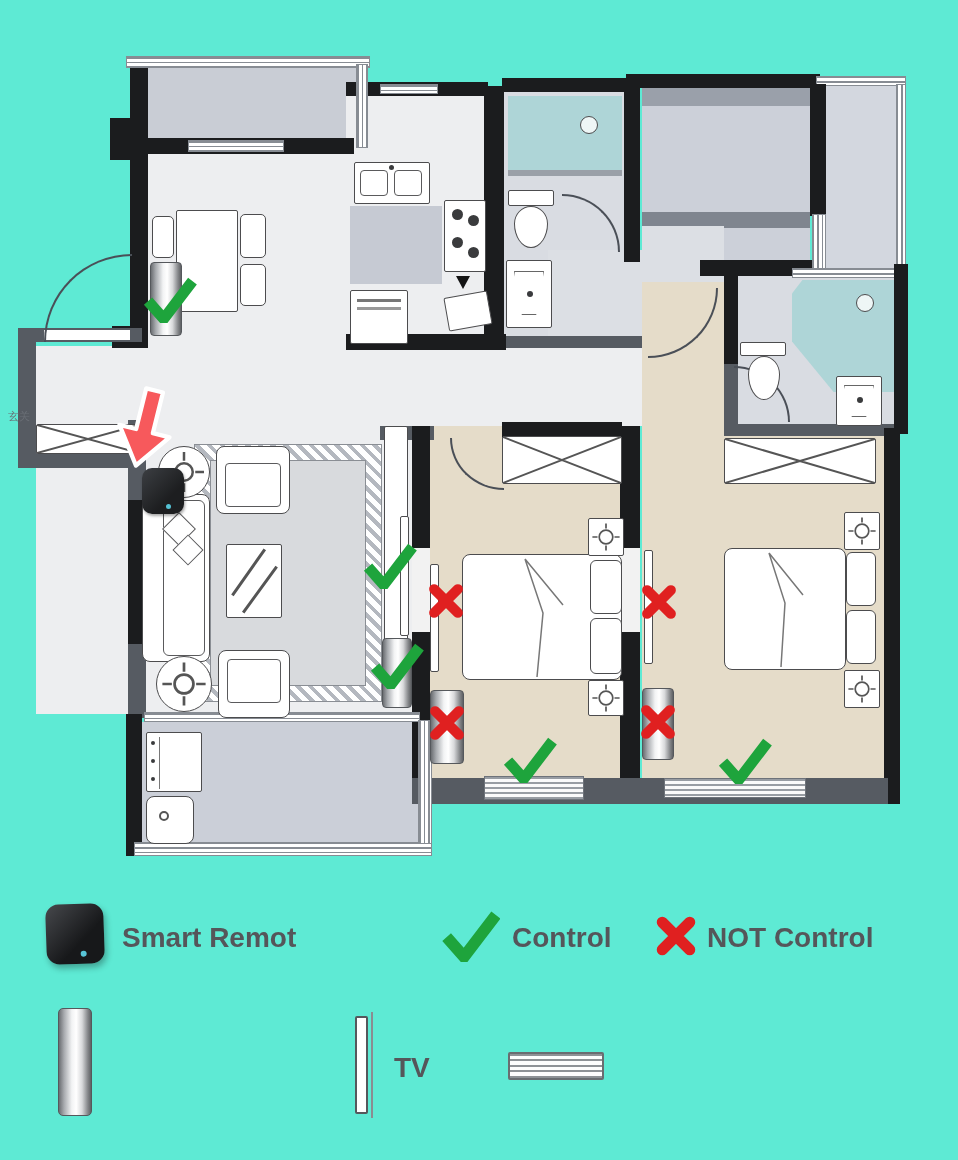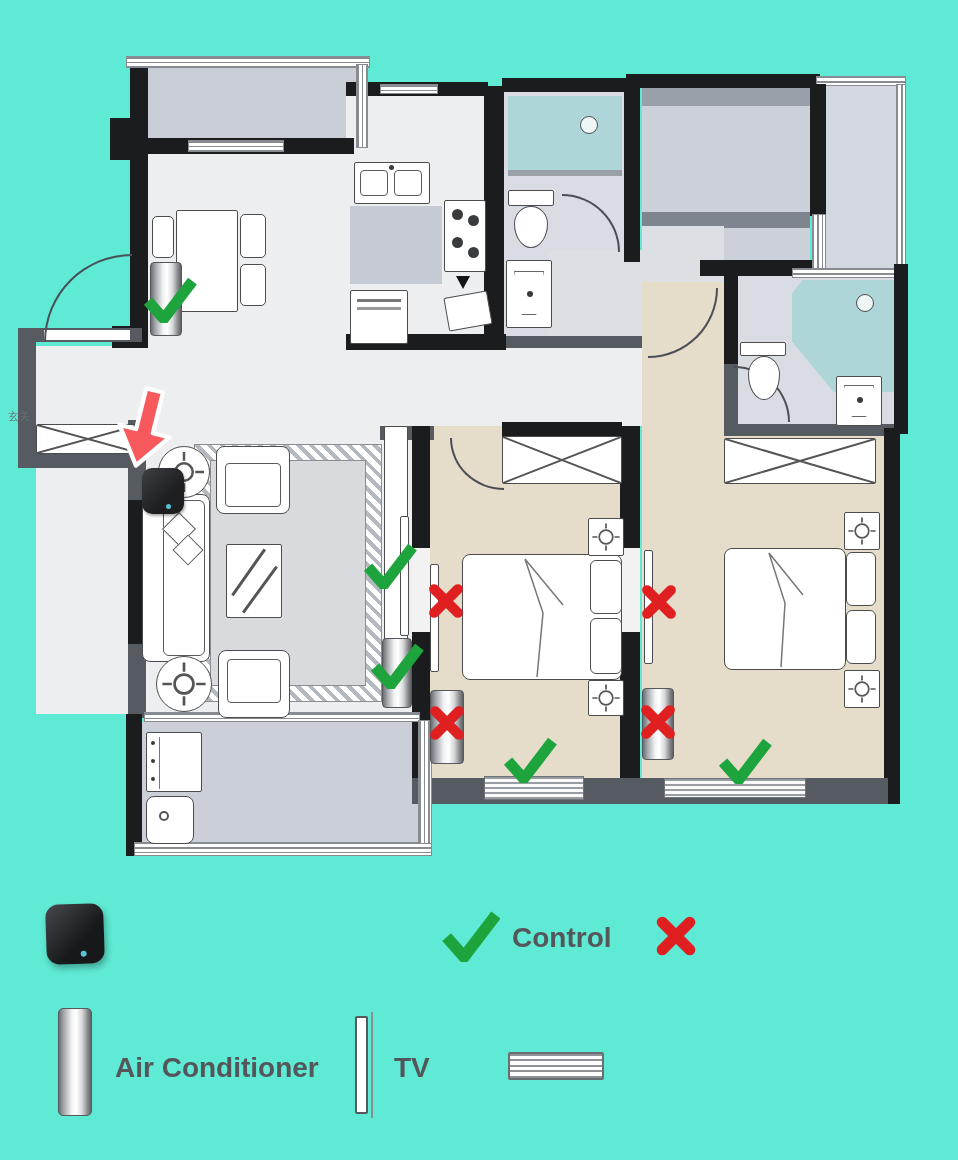--- a/index.html
+++ b/index.html
@@ -291,32 +291,33 @@
   <svg class="mk" style="left:639px;top:703px" width="38" height="38" viewBox="0 0 80 80">
         <path d="M15 15 L65 65 M65 15 L15 65" stroke="#E02020" stroke-width="21" stroke-linecap="round"></path>
       </svg>
 </div>
 
 <div class="abs" style="left:0;top:880px;width:958px;height:280px">
 
   <div class="abs" style="left:46px;top:24px;width:58px;height:60px;background:linear-gradient(135deg,#47494d,#17181a 62%);border-radius:13px;transform:rotate(-2deg);box-shadow:2px 4px 6px rgba(0,0,0,.3)">
     <div class="dot" style="left:34px;top:47px;width:6px;height:6px;background:#58c4d6"></div>
   </div>
+  <div class="lbl" style="left:122px;top:41px">Smart Remot</div>
 
   <svg class="mk" style="left:442px;top:30px" width="58" height="52" viewBox="0 0 100 88">
         <path d="M8 46 L38 80 L93 8" fill="none" stroke="#1EA43C" stroke-width="20"></path>
       </svg>
   <div class="lbl" style="left:512px;top:41px">Control</div>
 
   <svg class="mk" style="left:654px;top:34px" width="44" height="44" viewBox="0 0 80 80">
         <path d="M15 15 L65 65 M65 15 L15 65" stroke="#E02020" stroke-width="20" stroke-linecap="round"></path>
       </svg>
+  <div class="lbl" style="left:707px;top:41px">NOT Control</div>
 
   <div class="cyl" style="left:58px;top:128px;width:34px;height:108px;border-radius:5px"></div>
-  <div class="lbl" style="left:115px;top:171px">Air Conditioner</div>
 
   <div class="abs" style="left:355px;top:132px;width:22px;height:106px">
     <div class="abs" style="left:0;top:4px;width:13px;height:98px;background:#fff;border:2px solid #55585c;border-radius:2px;box-sizing:border-box"></div>
     <div class="abs" style="left:16px;top:0;width:2px;height:106px;background:#8a8d91"></div>
   </div>
   <div class="lbl" style="left:394px;top:171px">TV</div>
 
   <div class="abs" style="left:508px;top:172px;width:96px;height:28px;background:repeating-linear-gradient(180deg,#8e9296 0 2px,#fdfdfd 2px 5.5px);border:2px solid #6a6d71;border-radius:2px;box-sizing:border-box"></div>
 </div>
 </div>

